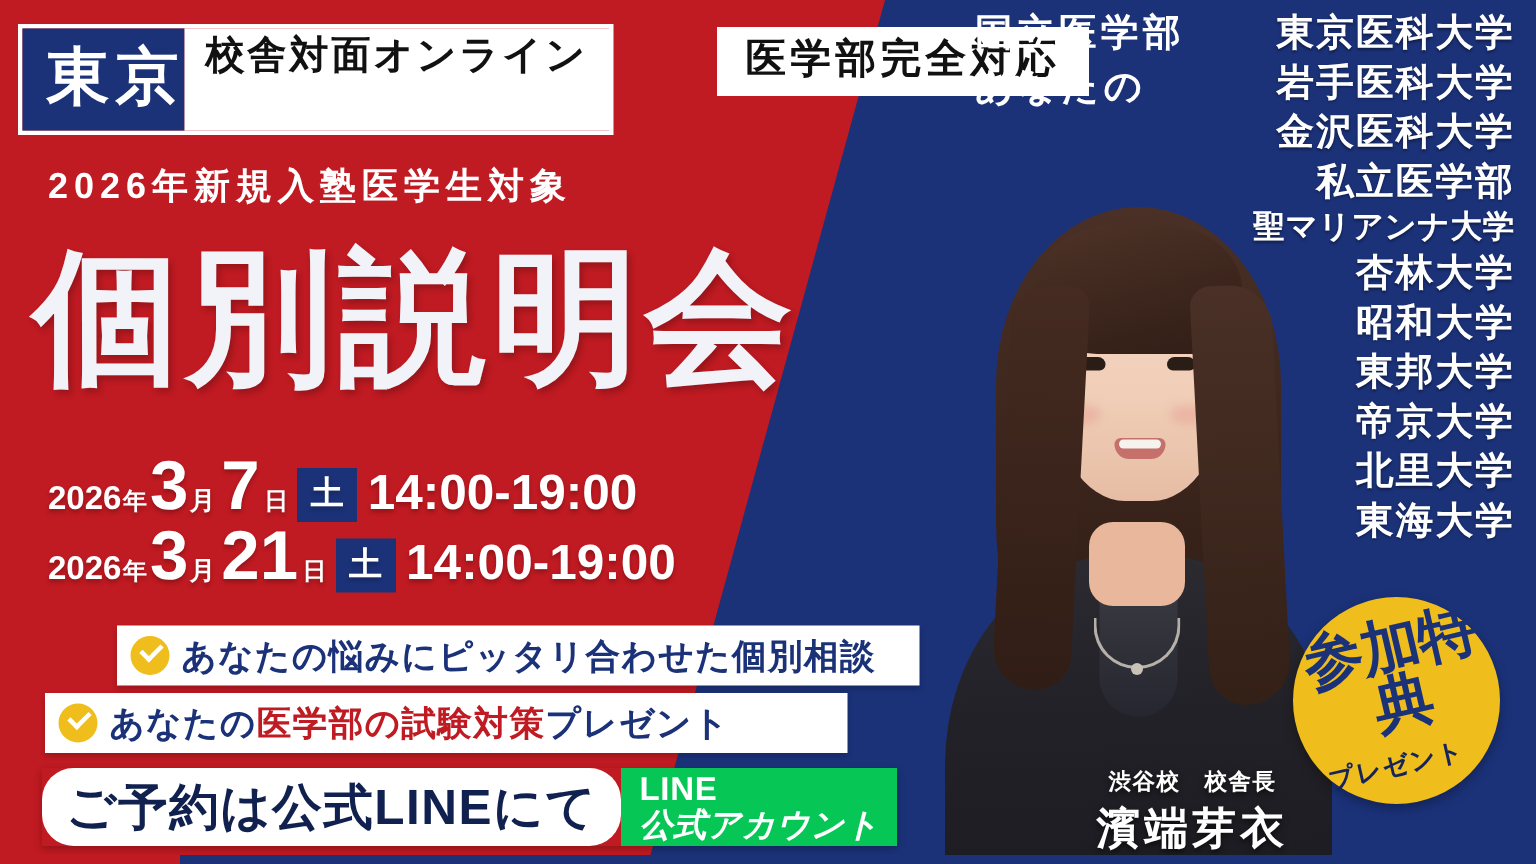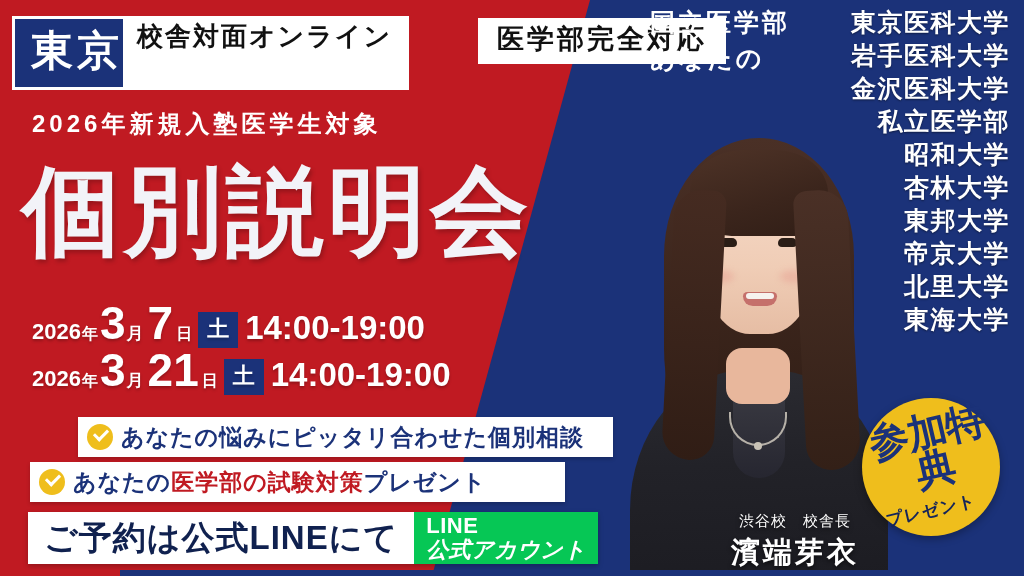--- a/index.html
+++ b/index.html
@@ -242,20 +242,21 @@
     position:absolute; left:28px; top:512px;
     display:flex; align-items:stretch;
     height:52px;
     box-shadow:0 2px 5px rgba(0,0,0,.25);
   }
   .cta .main{
     background:#ffffff; color:#10214f;
     font-size:33px; font-weight:bold; letter-spacing:1px;
     padding:0 16px; display:flex; align-items:center;
     white-space:nowrap;
+    border-radius:21px;
   }
   .cta .line{
     background:#06C755; color:#ffffff;
     padding:2px 12px 2px 12px;
     display:flex; flex-direction:column; justify-content:center;
   }
   .cta .line .l1{ font-size:22px; font-weight:bold; line-height:1.1; letter-spacing:0.5px;}
   .cta .line .l2{ font-size:22px; font-weight:bold; line-height:1.1; letter-spacing:0.5px;font-style:italic;}
 
   
@@ -278,21 +279,21 @@
     font-size:17px; font-weight:bold; letter-spacing:1px;
     transform:rotate(-13deg);
   }
 
   
   .presenter{
     position:absolute; left:700px; top:512px;
     text-align:center; width:190px;
     color:#ffffff; text-shadow:0 2px 4px rgba(0,0,0,.65);
   }
-  .presenter .role{ font-size:15px; font-weight:normal; letter-spacing:1px; }
+  .presenter .role{ font-size:15px; font-weight:bold; letter-spacing:1px; }
   .presenter .name{ font-size:29px; font-weight:bold; letter-spacing:3px; margin-top:2px;}
 
   
   .footstrip{ position:absolute; left:0; bottom:0; width:1024px; height:6px; display:flex; }
   .footstrip .fs-red{ width:120px; background:#C01A22; }
   .footstrip .fs-navy{ flex:1; background:#1B3279; }
 </style>
 </head>
 <body>
 
@@ -335,22 +336,23 @@
   <div class="dept-list">
     <span>国立医学部</span>
     <span>あなたの</span>
   </div>
 
   <div class="uni-list">
     <span>東京医科大学</span>
     <span>岩手医科大学</span>
     <span>金沢医科大学</span>
     <span>私立医学部</span>
+    <span class="narrow">聖マリアンナ大学</span>
+    <span>杏林大学</span>
     <span>昭和大学</span>
-    <span>杏林大学</span>
     <span>東邦大学</span>
     <span>帝京大学</span>
     <span>北里大学</span>
     <span>東海大学</span>
   </div>
 
   <div class="subtitle">2026年新規入塾医学生対象</div>
   <div class="headline">個別説明会</div>
 
   <div class="date-row r1">

